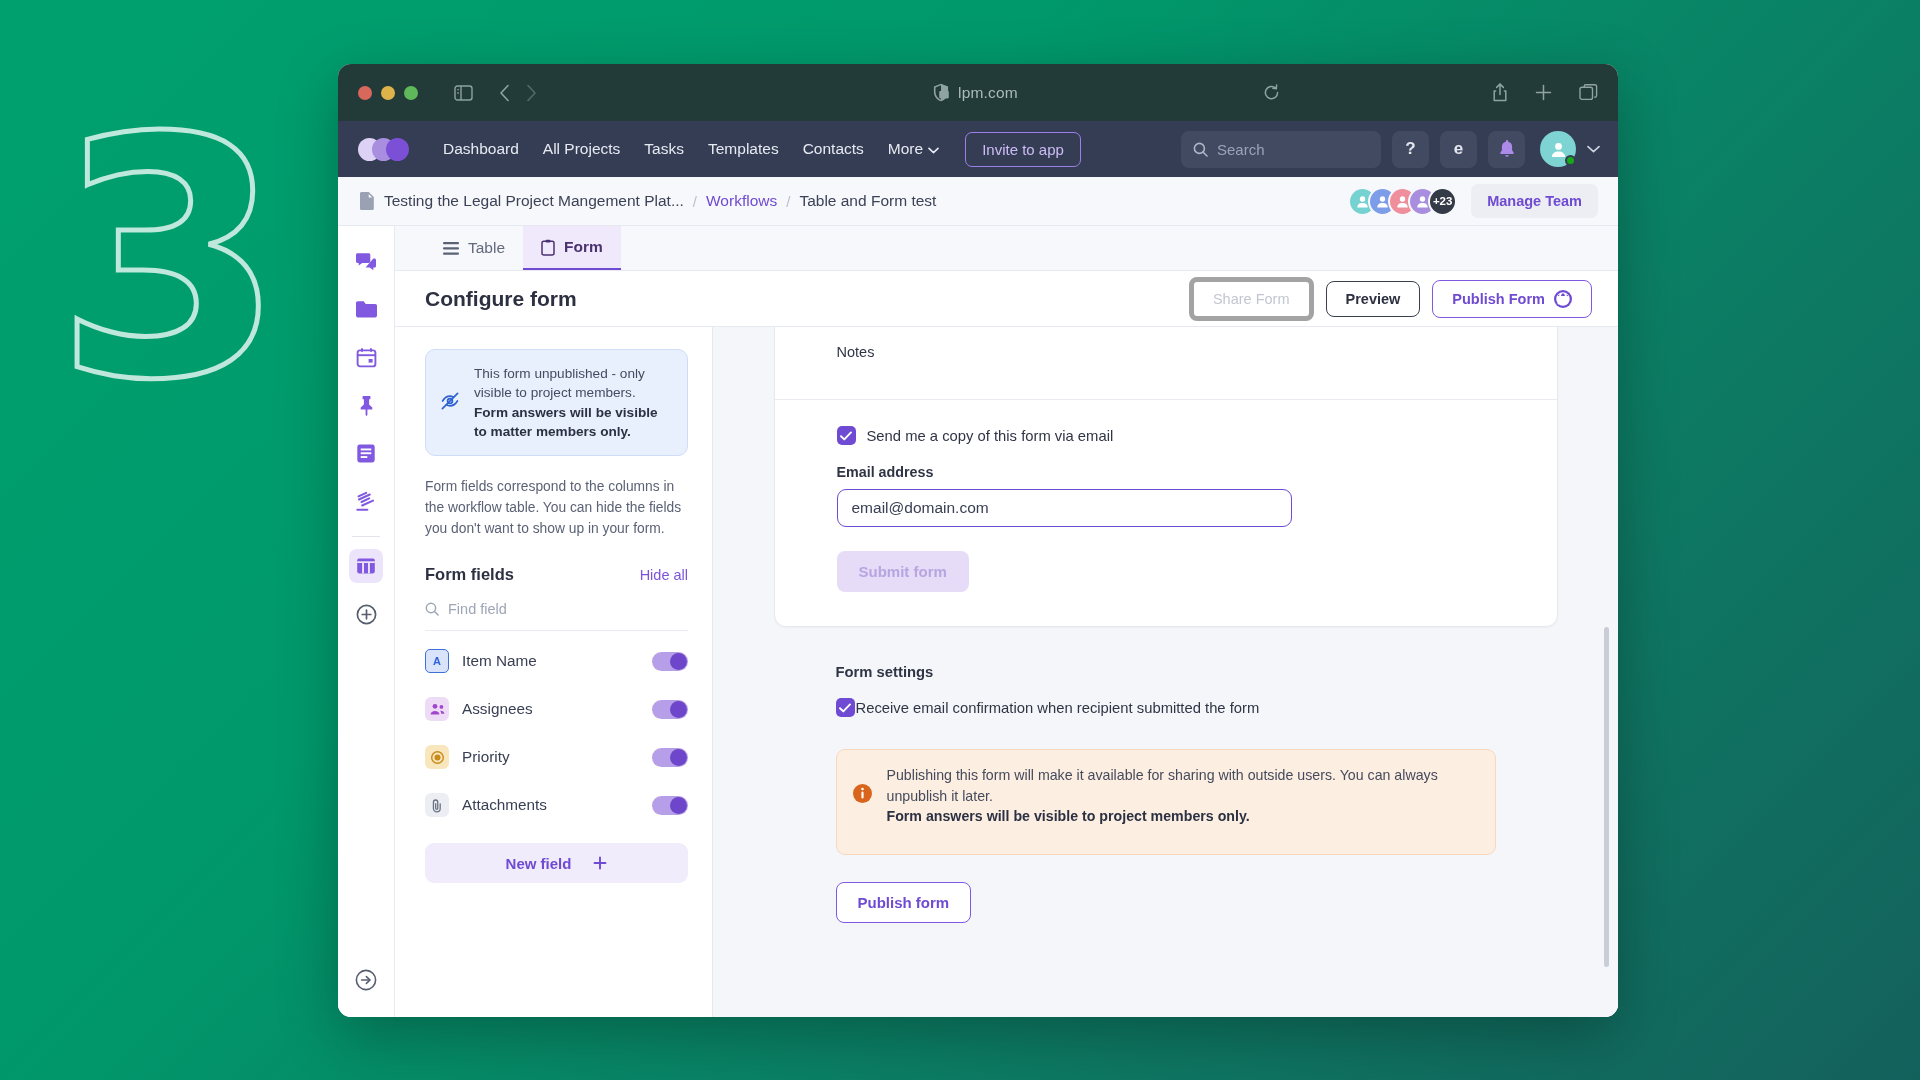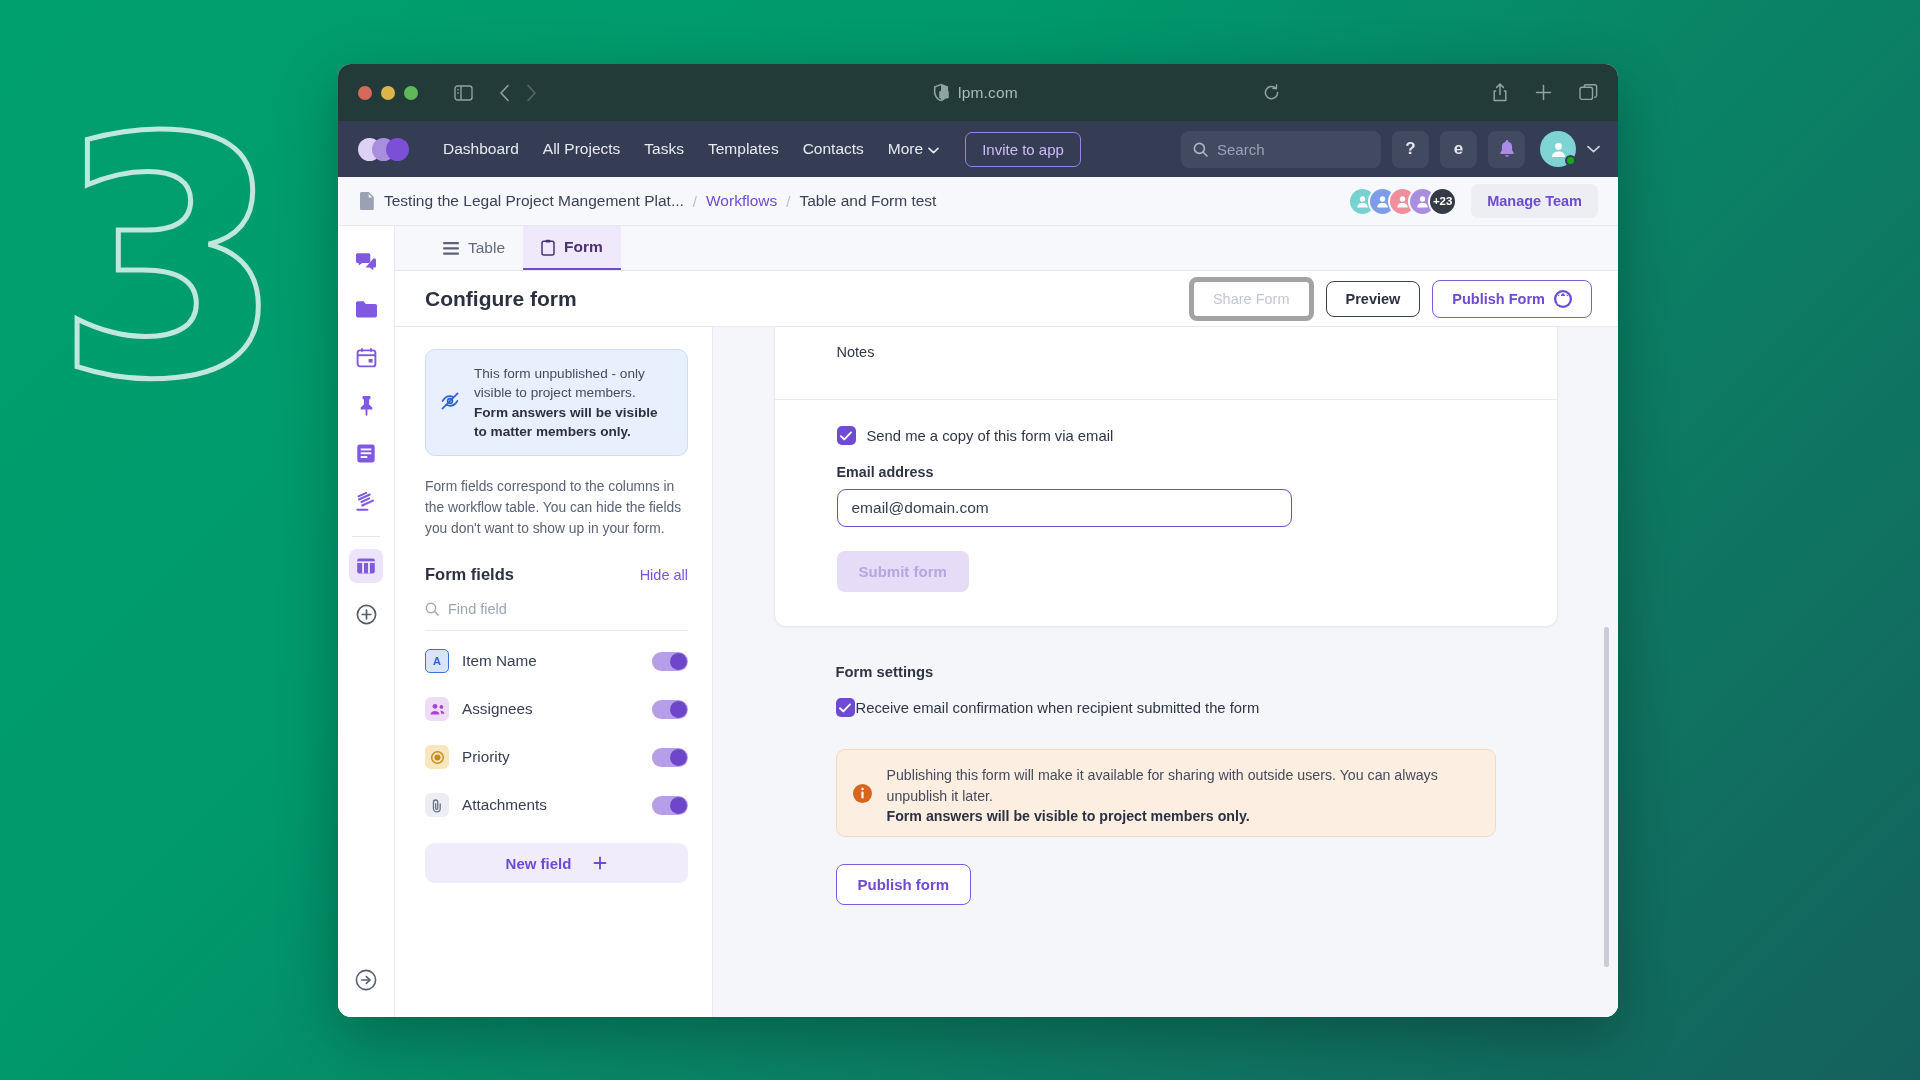--- a/index.html
+++ b/index.html
@@ -343,21 +343,21 @@
     font-family: "Liberation Sans", sans-serif;
   }
 
   .settings-wrap { width: 784px; margin: 0 auto; padding: 37px 62px 0; }
   .settings-title { font-size: 14.8px; font-weight: 600; color: #2f3545; }
   .settings-cb { margin-top: 18px; display: flex; align-items: center; gap: 1px; }
   .warn {
     margin-top: 32px;
     background: #fdeee2; border: 1px solid #f7d8bf;
     border-radius: 9px;
-    padding: 15px 18px 9px 16px;
+    padding: 15px 18px 27px 16px;
     display: flex; gap: 15px; align-items: center;
   }
   .warn-ic { color: #d9641b; flex-shrink: 0; }
   .warn-txt { font-size: 14.2px; line-height: 1.45; color: #454b5c; }
   .warn-txt b { color: #2b3142; font-weight: 700; }
   .publish-btn {
     margin-top: 27px;
     background: #fff; border: 1px solid #8158e0; border-radius: 8px;
     color: #6f4ad2; font-size: 15px; font-weight: 600;
     padding: 11px 21px; cursor: pointer;

